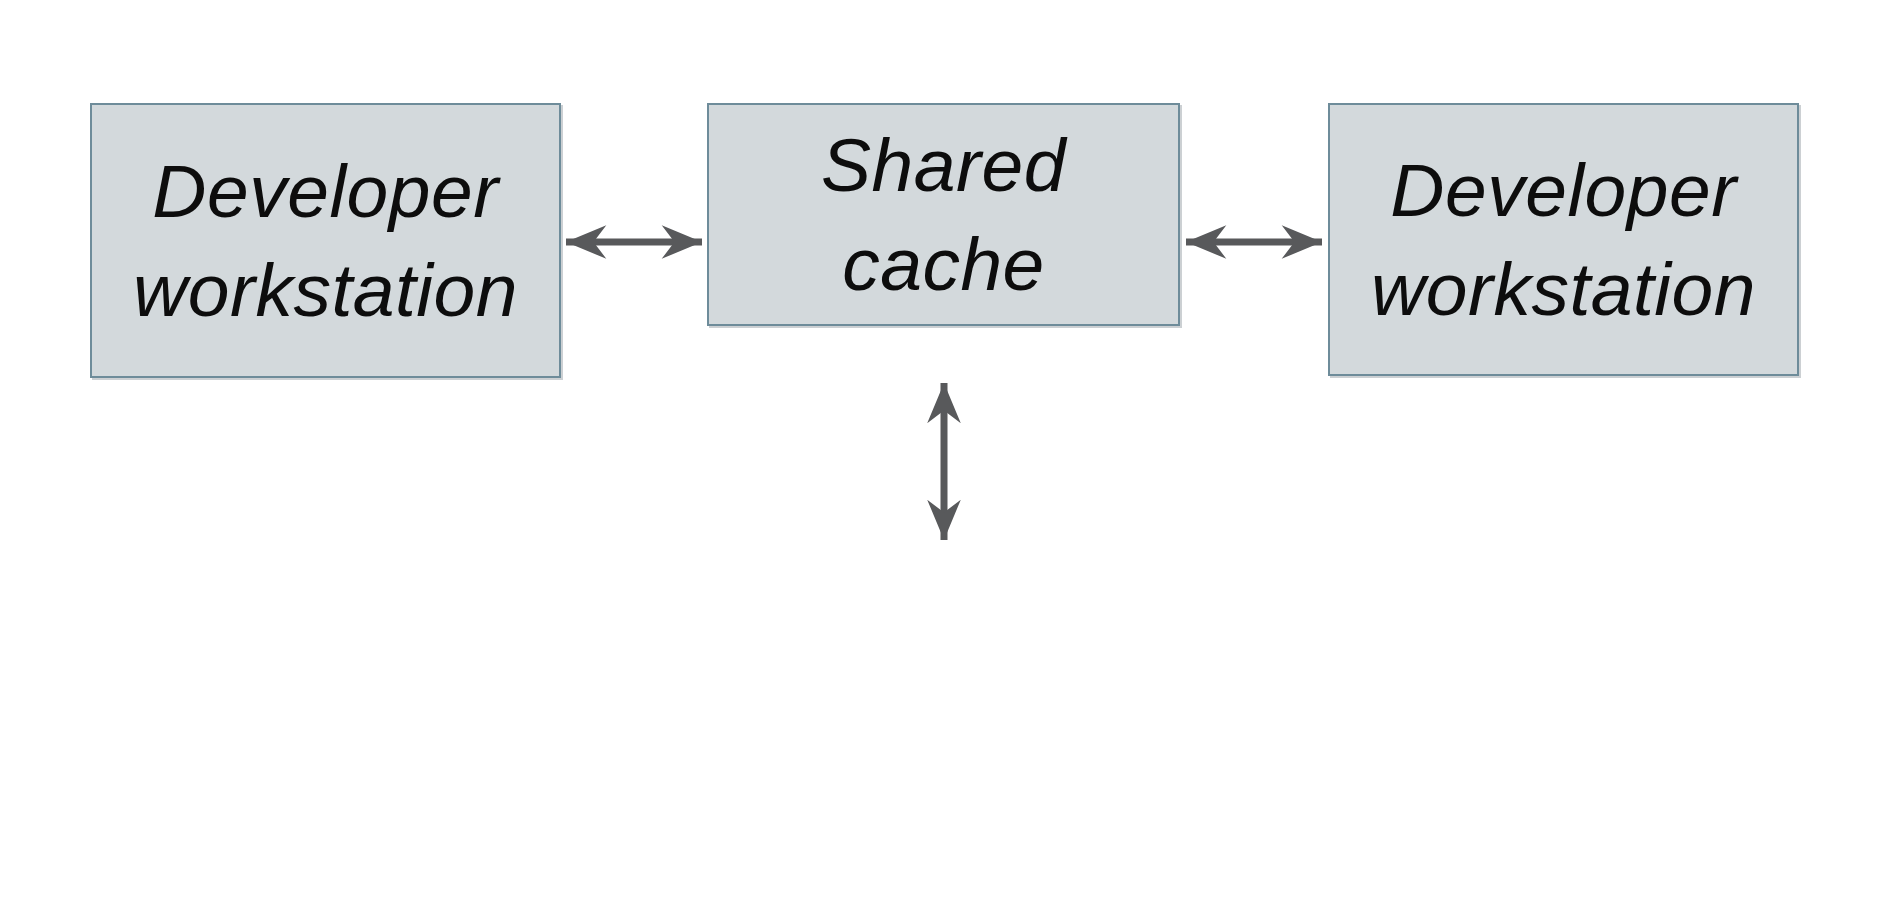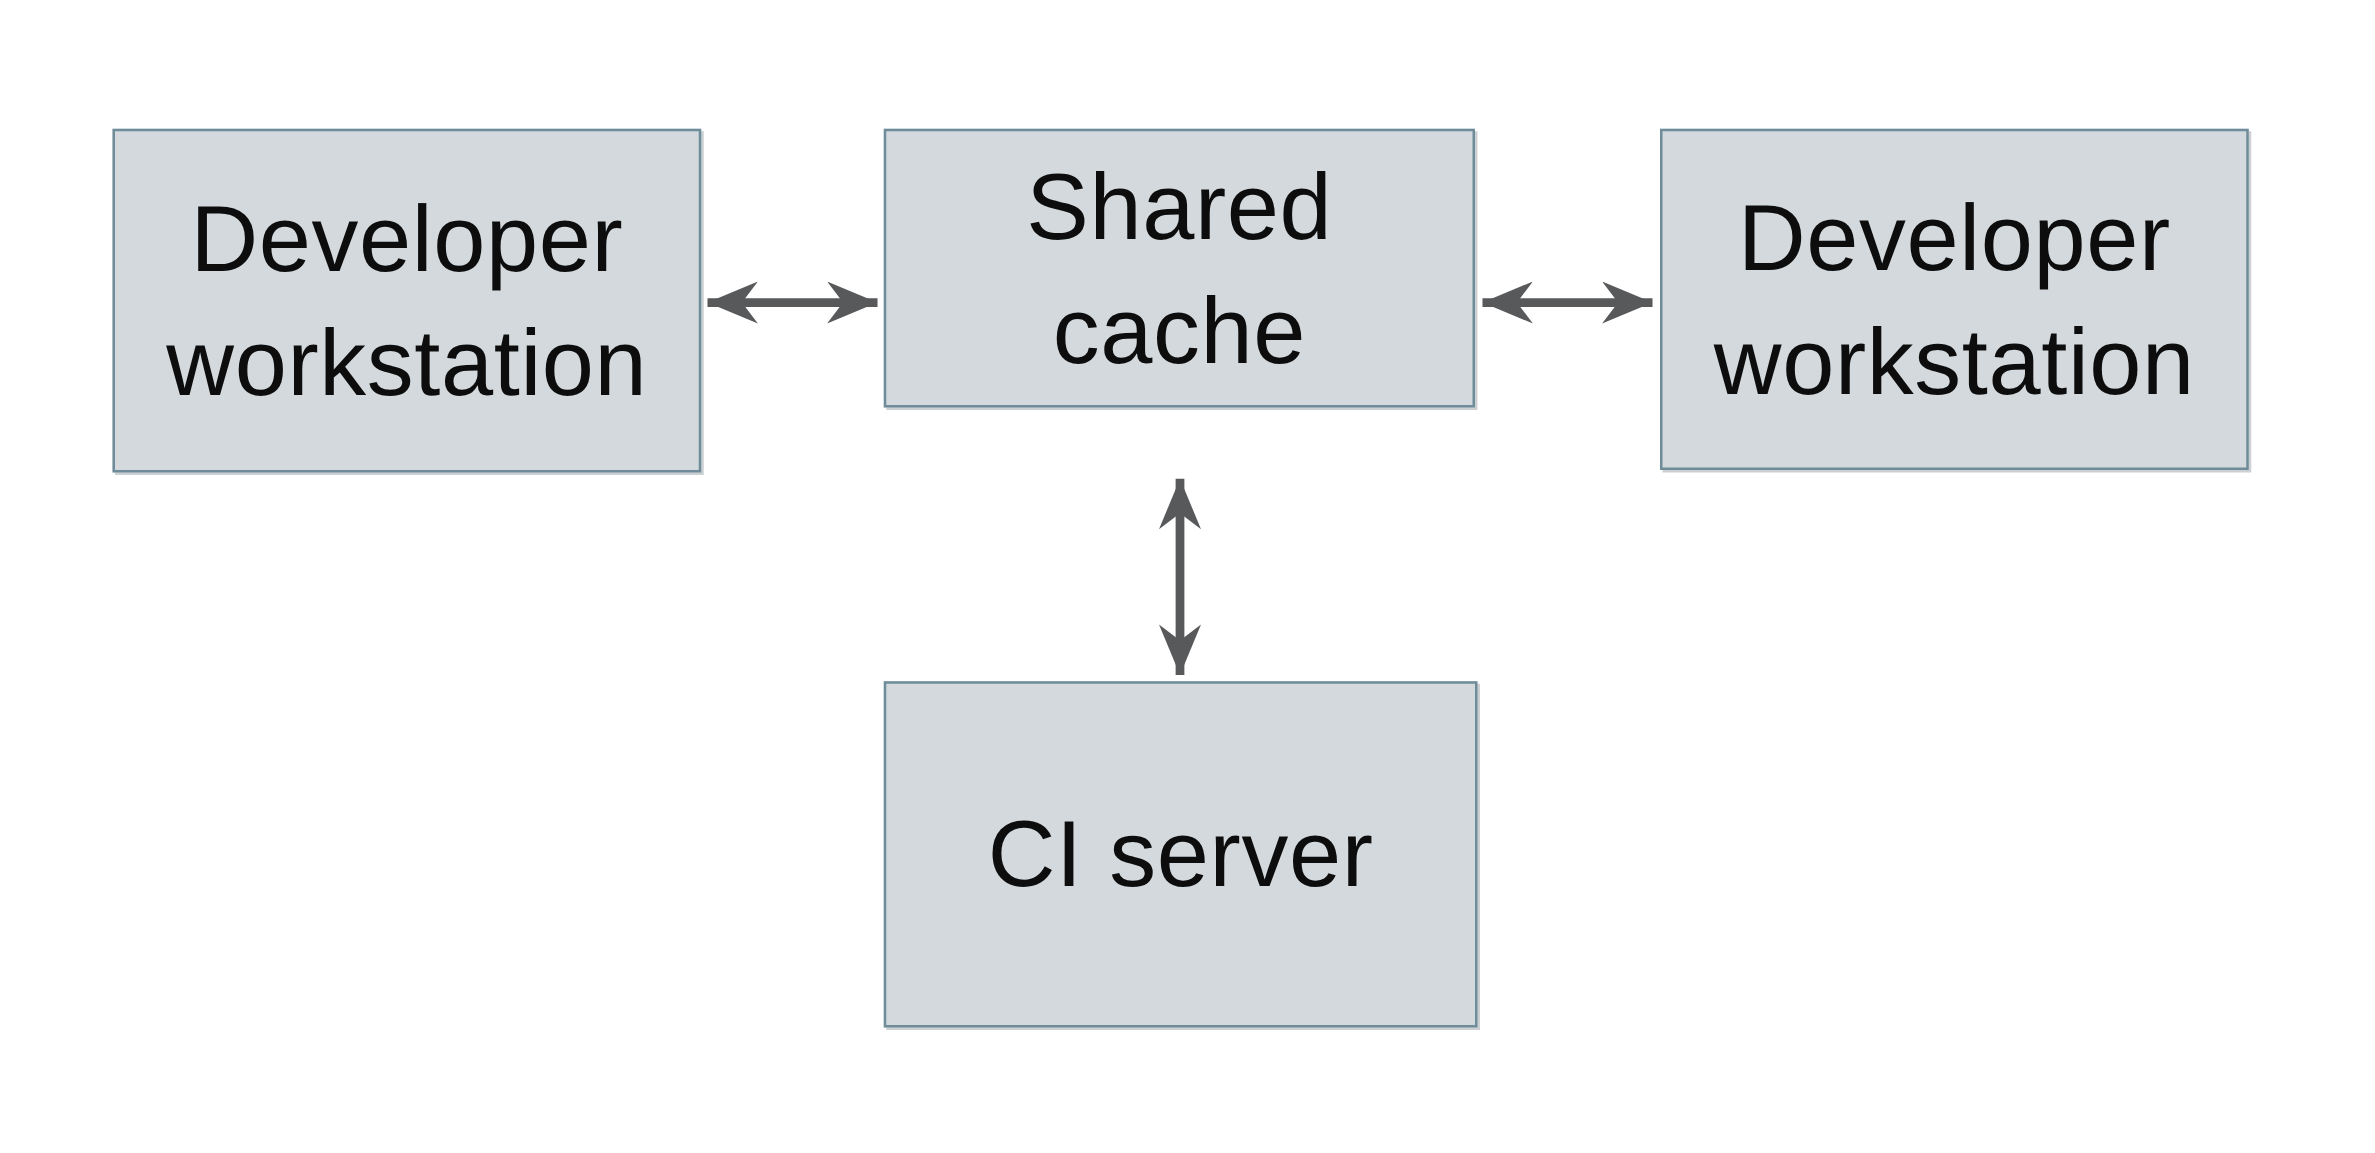--- a/index.html
+++ b/index.html
@@ -14,20 +14,21 @@
   body{
     width:1900px;height:922px;
     background:var(--background);
     font-family:"Liberation Sans", sans-serif;
   }
   .canvas{
     position:relative;
     width:1900px;height:922px;
     overflow:hidden;
     background:var(--background);
+    font-style:italic;
   }
   .node{
     position:absolute;
     background:var(--node-fill);
     border:2px solid var(--node-border);
     box-shadow:2px 2px 0 rgba(109,121,128,0.35);
     display:flex;
     align-items:center;
     justify-content:center;
     text-align:center;
@@ -81,17 +82,14 @@
   <div class="node node-cache">
     <span class="label">Shared
 cache</span>
   </div>
 
   <div class="node node-dev-right">
     <span class="label">Developer
 workstation</span>
   </div>
 
-  <div class="node node-ci">
-    <span class="label">CI server</span>
-  </div>
 
 </div>
 
 </body></html>

